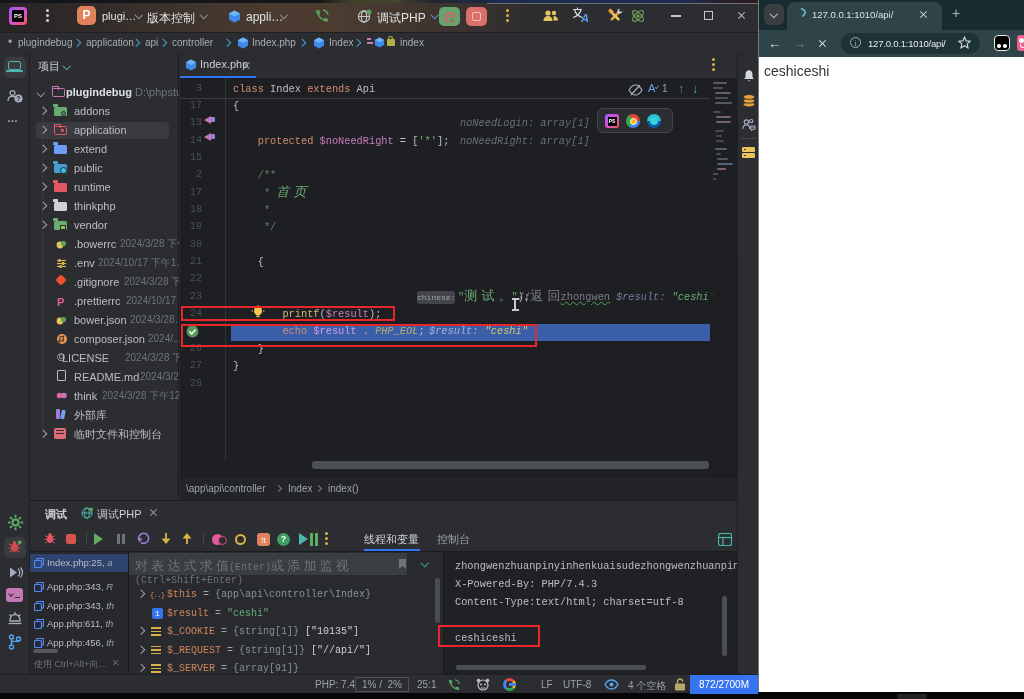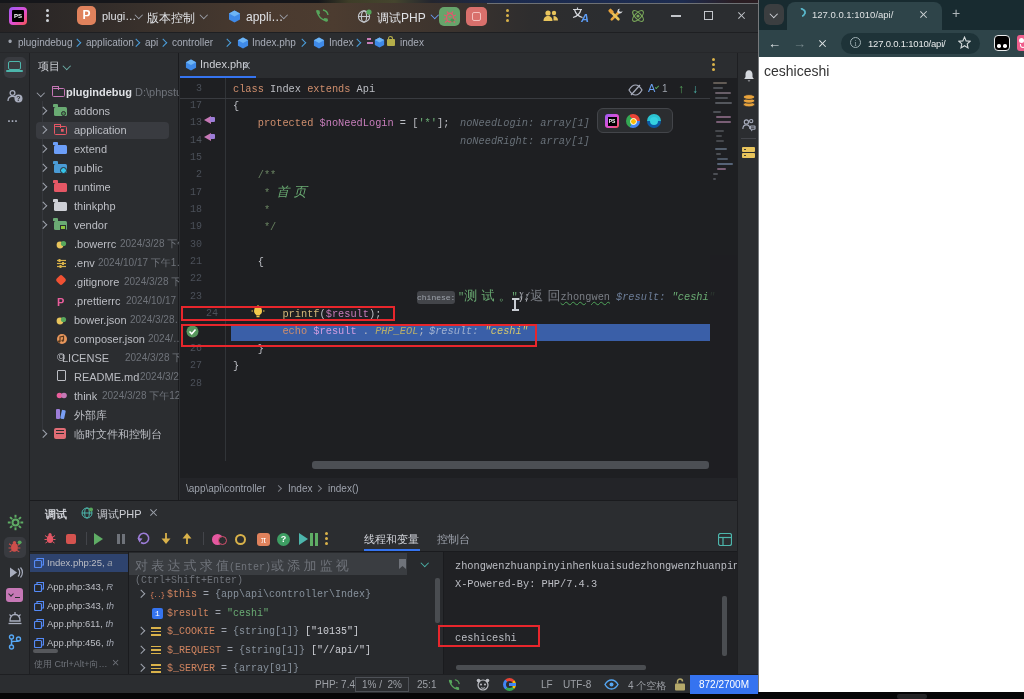--- a/index.html
+++ b/index.html
@@ -349,30 +349,30 @@
  <div class="lnum" style="left:0;top:53.6px">14</div>
  <div class="lnum" style="left:0;top:70.9px">15</div>
  <div class="lnum" style="left:0;top:88.3px">2</div>
  <div class="lnum" style="left:0;top:105.6px">17</div>
  <div class="lnum" style="left:0;top:123px">18</div>
  <div class="lnum" style="left:0;top:140.3px">19</div>
  <div class="lnum" style="left:0;top:157.7px">30</div>
  <div class="lnum" style="left:0;top:175px">21</div>
  <div class="lnum" style="left:0;top:192.4px">22</div>
  <div class="lnum" style="left:0;top:209.7px">23</div>
- <div class="lnum" style="left:16px;top:227.1px">24</div>
+ <div class="lnum" style="left:0;top:227.1px">24</div>
  <div class="lnum" style="left:0;top:261.8px">26</div>
  <div class="lnum" style="left:0;top:279.1px">27</div>
  <div class="lnum" style="left:0;top:296.5px">28</div>
  <div class="ab" style="left:45px;top:0;width:1px;height:383px;background:#313438"></div>
  <div class="ab" style="left:0;top:19.5px;width:530px;height:1px;background:#393b40"></div>
  <div class="seg" style="left:53px;top:1.5px"><span style="color:#cf8e6d">class</span> Index <span style="color:#cf8e6d">extends</span> Api</div>
  <div class="seg" style="left:53px;top:18.9px">{</div>
- <div class="seg" style="left:53px;top:36.2px">    <span style="color:#cf8e6d">protected</span> <span style="color:#c77dbb">$noNeedLogin</span> = [<span style="color:#6aab73">'*'</span>];</div>
  <div class="seg" style="left:280px;top:36.2px;font-style:italic;color:#687078">noNeedLogin: array[1]</div>
+ <div class="seg" style="left:53px;top:53.6px">    <span style="color:#cf8e6d">protected</span> <span style="color:#c77dbb">$noNeedRight</span> = [<span style="color:#6aab73">'*'</span>];</div>
  <div class="seg" style="left:280px;top:53.6px;font-style:italic;color:#687078">noNeedRight: array[1]</div>
  <div class="seg" style="left:53px;top:88.3px;color:#67805f">    /**</div>
  <div class="seg" style="left:53px;top:105.6px;color:#67805f">     * <i style="color:#6aab73"><span class="cw">首页</span></i></div>
  <div class="seg" style="left:53px;top:123px;color:#67805f">     *</div>
  <div class="seg" style="left:53px;top:140.3px;color:#67805f">     */</div>
  <div class="seg" style="left:53px;top:175px">    {</div>
  <div class="ab" style="left:237px;top:212.5px;width:38px;height:13px;background:#43454a;border-radius:3px;color:#9ca1aa;font-size:8px;line-height:13px;text-align:center;font-family:'Liberation Mono',monospace">chinese:</div>
  <div class="seg" style="left:278px;top:209.7px"><span style="color:#6aab73">"<span class="cw">测试。</span>"</span>);</div>
  <div class="seg" style="left:338px;top:209.7px;color:#7a7e85">//<span class="cw">返回</span><span style="text-decoration:underline wavy #4fa45a 1px">zhongwen</span></div>
  <div class="seg" style="left:436px;top:209.7px;font-style:italic"><span style="color:#6d7e99">$result: </span><span style="color:#6aab73">"ceshi"</span></div>
@@ -593,20 +593,21 @@
   <div class="vrow" style="top:52.5px"><span class="ab" style="left:23px;width:11px;height:11px;top:3px;background:#3574f0;border-radius:2px;color:#fff;font-size:8px;text-align:center;line-height:11px">1</span><span class="ab" style="left:38px"><b style="color:#d0845f;font-weight:normal">$result</b> = <span style="color:#6aab73">"ceshi"</span></span></div>
   <div class="vrow" style="top:71px"><i class="chev" style="left:9px;top:5px;transform:rotate(-45deg)"></i><span class="ab" style="left:22px;top:3px;width:11px;height:11px"><i style="position:absolute;top:1px;left:0;width:10px;height:1.6px;background:#d9b24a"></i><i style="position:absolute;top:4.5px;left:0;width:10px;height:1.6px;background:#d9b24a"></i><i style="position:absolute;top:8px;left:0;width:10px;height:1.6px;background:#d9b24a"></i></span><span class="ab" style="left:38px"><b style="color:#d0845f;font-weight:normal">$_COOKIE</b> = <span style="color:#87919c">{string[1]}</span> <span style="color:#ced0d6">["10135"]</span></span></div>
   <div class="vrow" style="top:89.5px"><i class="chev" style="left:9px;top:5px;transform:rotate(-45deg)"></i><span class="ab" style="left:22px;top:3px;width:11px;height:11px"><i style="position:absolute;top:1px;left:0;width:10px;height:1.6px;background:#d9b24a"></i><i style="position:absolute;top:4.5px;left:0;width:10px;height:1.6px;background:#d9b24a"></i><i style="position:absolute;top:8px;left:0;width:10px;height:1.6px;background:#d9b24a"></i></span><span class="ab" style="left:38px"><b style="color:#d0845f;font-weight:normal">$_REQUEST</b> = <span style="color:#87919c">{string[1]}</span> <span style="color:#ced0d6">["//api/"]</span></span></div>
   <div class="vrow" style="top:108px"><i class="chev" style="left:9px;top:5px;transform:rotate(-45deg)"></i><span class="ab" style="left:22px;top:3px;width:11px;height:11px"><i style="position:absolute;top:1px;left:0;width:10px;height:1.6px;background:#d9b24a"></i><i style="position:absolute;top:4.5px;left:0;width:10px;height:1.6px;background:#d9b24a"></i><i style="position:absolute;top:8px;left:0;width:10px;height:1.6px;background:#d9b24a"></i></span><span class="ab" style="left:38px"><b style="color:#d0845f;font-weight:normal">$_SERVER</b> = <span style="color:#87919c">{array[91]}</span></span></div>
   <div class="ab" style="left:306px;top:26px;width:5px;height:45px;background:#4a4d51;border-radius:2px"></div>
  </div>
  <div class="ab" style="left:413px;top:51px;width:1px;height:123px;background:#1a1b1e"></div>
  <div id="console" class="ab" style="left:414px;top:51px;width:293px;height:123px;background:#202124;overflow:hidden">
   <div class="cline" style="top:5px">zhongwenzhuanpinyinhenkuaisudezhongwenzhuanpinyin</div>
   <div class="cline" style="top:23px">X-Powered-By: PHP/7.4.3</div>
+  <div class="cline" style="top:41px">Content-Type:text/html; charset=utf-8</div>
   <div class="cline" style="top:77px">ceshiceshi</div>
   <div class="ab" style="left:12px;top:113px;width:190px;height:5px;background:#4a4d51;border-radius:2px"></div>
   <div class="ab" style="left:278px;top:44px;width:5px;height:60px;background:#4a4d51;border-radius:2px"></div>
  </div>
  <div class="ab" style="left:408px;top:124px;width:102px;height:22px;border:2px solid #e8262c"></div>
 </div>
 <div id="status">
  <div class="ab" style="left:315px;top:4px">PHP: 7.4</div>
  <div class="ab" style="left:355px;top:2px;width:54px;height:15px;border:1px solid #4e5157;text-align:center;line-height:14px">1% /&nbsp; 2%</div>
  <div class="ab" style="left:417px;top:4px">25:1</div>

